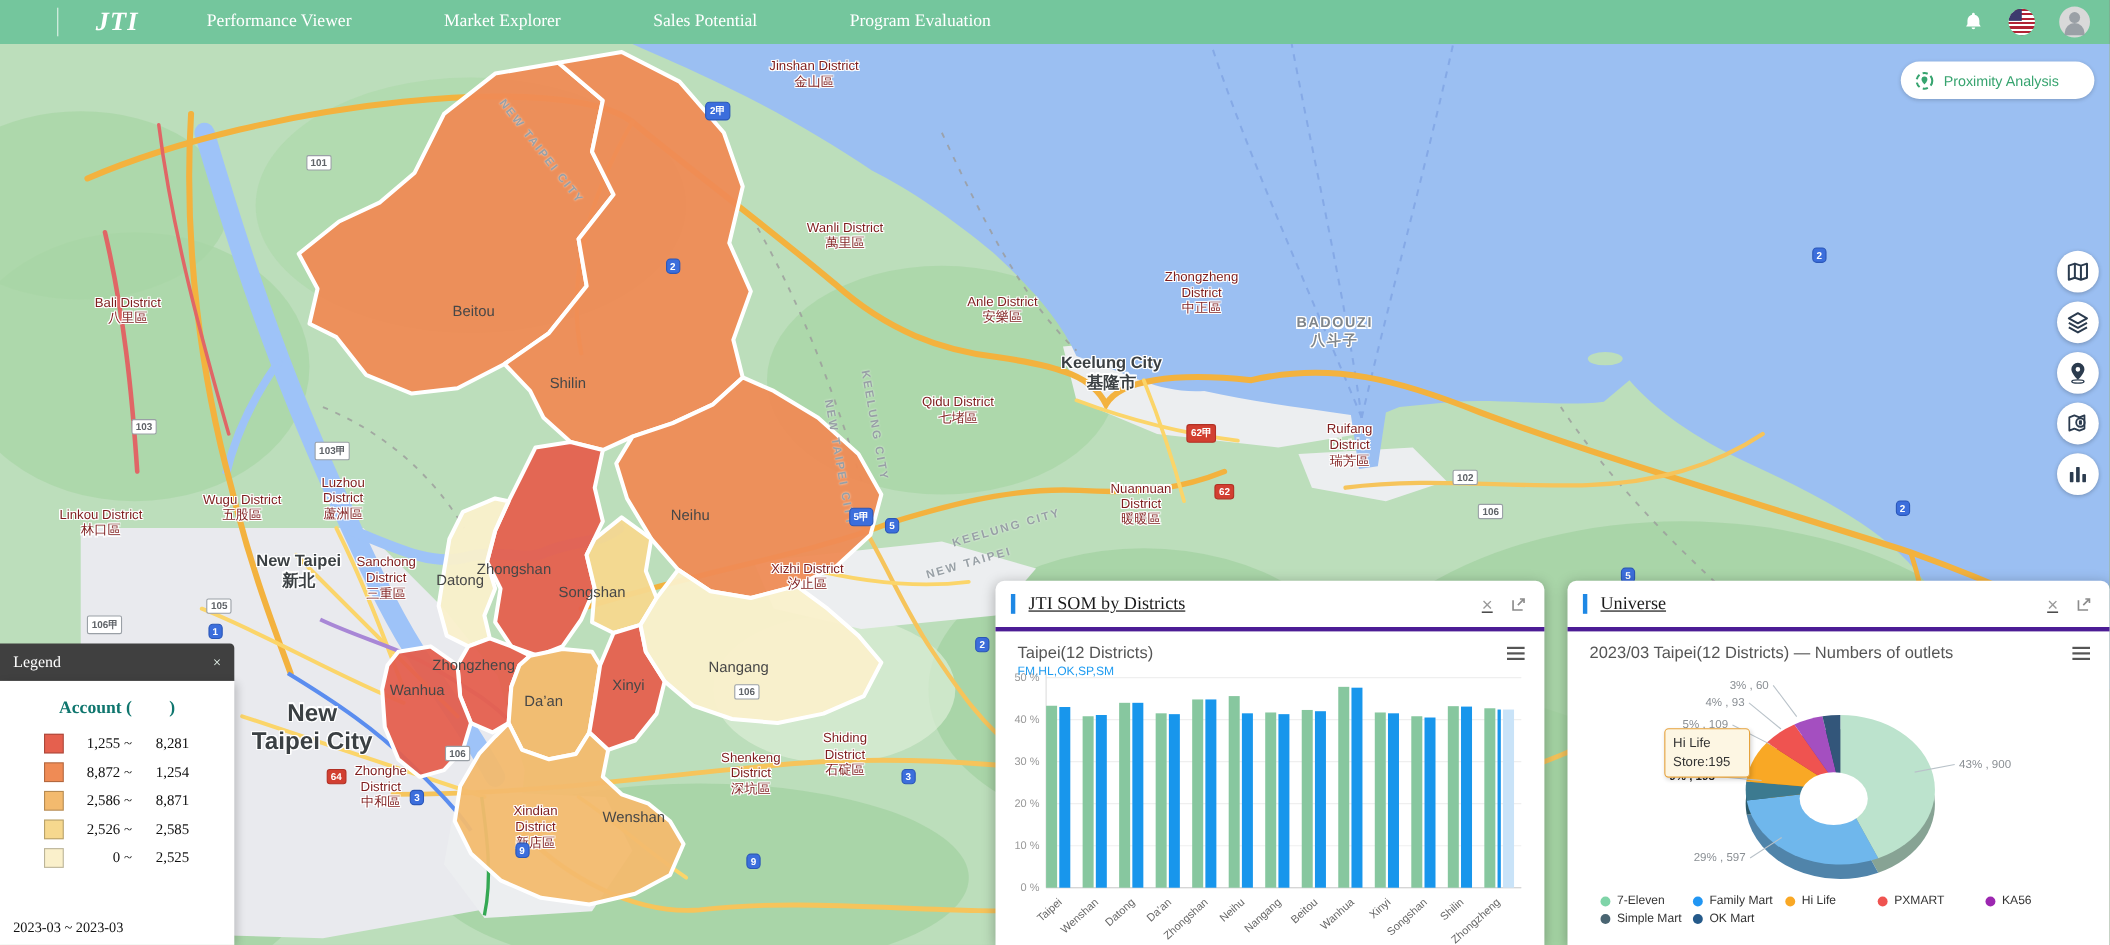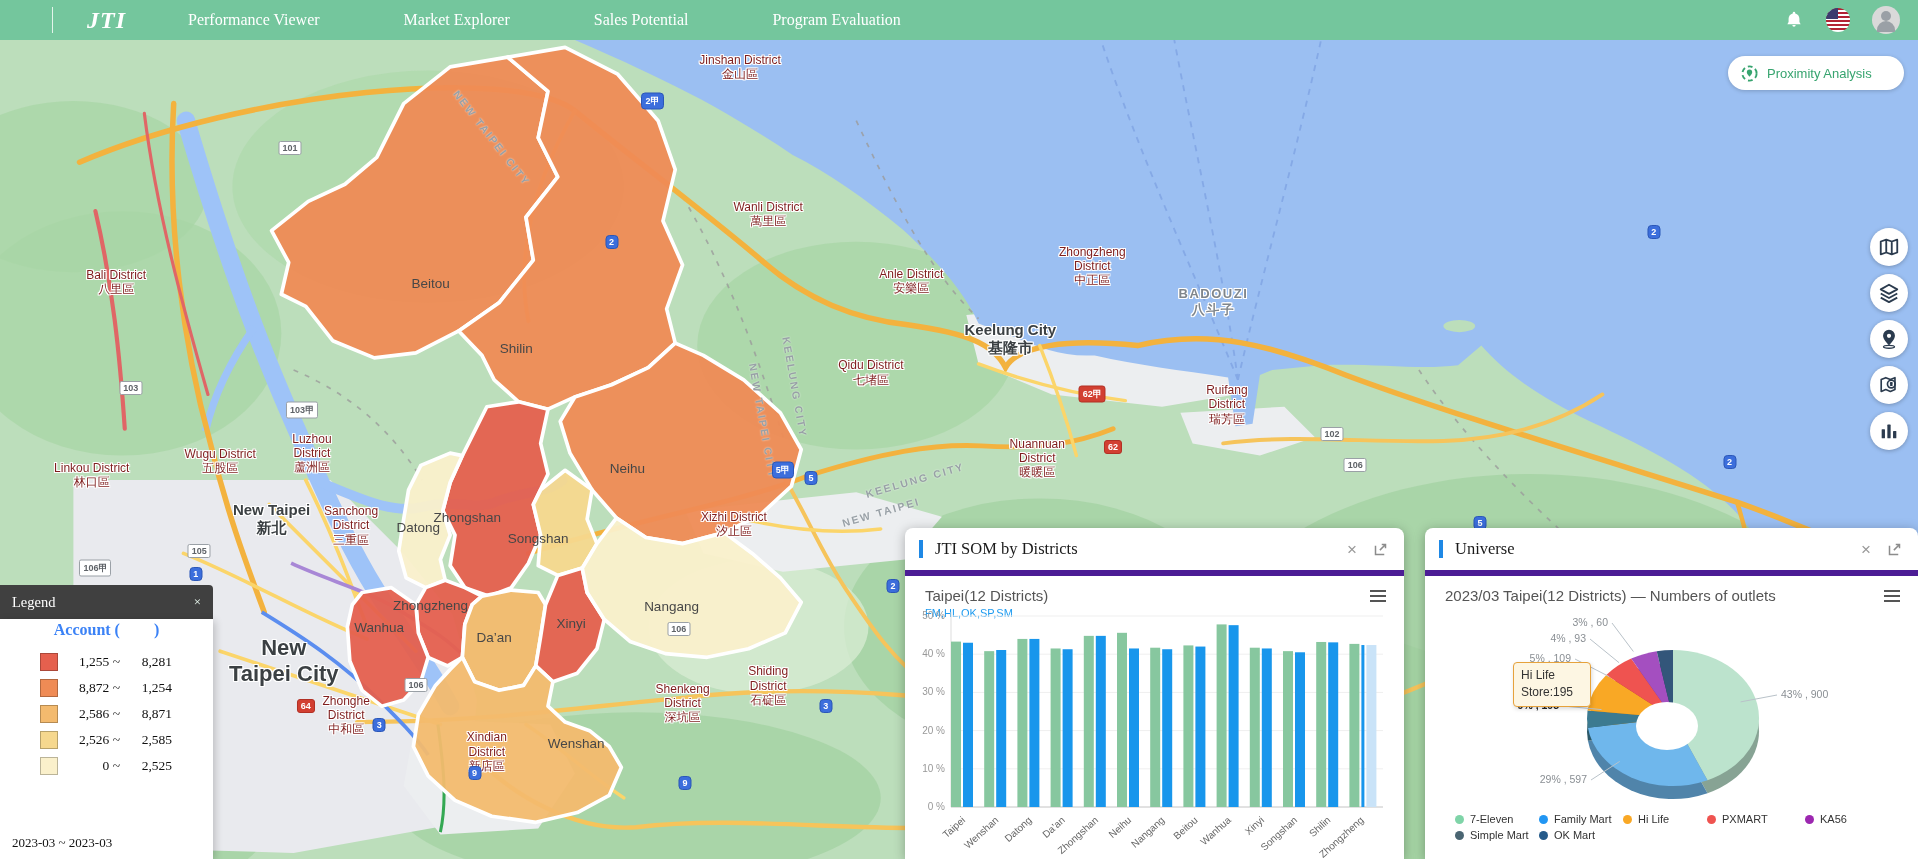--- a/index.html
+++ b/index.html
@@ -34,31 +34,31 @@
   .proximity{position:absolute;left:1728px;top:56px;width:176px;height:34px;background:#fff;border:none;border-radius:17px;display:flex;align-items:center;gap:8px;padding:0 0 0 12px;box-shadow:0 1px 4px rgba(0,0,0,.2);cursor:pointer;z-index:40;}
   .proximity span{color:#37A46F;font-size:13px;font-family:"Liberation Sans",sans-serif;}
   
   .tools{position:absolute;left:1870px;top:228px;display:flex;flex-direction:column;gap:8px;z-index:40;}
   .tool{width:38px;height:38px;border-radius:50%;background:#fff;border:none;box-shadow:0 1px 4px rgba(0,0,0,.25);display:flex;align-items:center;justify-content:center;cursor:pointer;color:#2B3B4E;}
   
   .legend{position:absolute;left:0;top:585px;width:213px;height:274px;z-index:45;font-family:"Liberation Serif",serif;}
   .legend-head{height:34px;background:#404040;border-radius:0 4px 0 0;display:flex;align-items:center;color:#fff;font-size:14.5px;padding:0 12px;}
   .legend-close{margin-left:auto;cursor:pointer;font-size:13px;color:#EFFFF5;}
   .legend-body{background:#fff;height:240px;position:relative;box-shadow:2px 2px 8px rgba(0,0,0,.2);}
-  .legend-title{text-align:center;font-weight:700;font-size:16px;color:#3b82f6;padding-top:2px;}
+  .legend-title{text-align:center;font-weight:700;font-size:16px;color:#0f766e;padding-top:16px;}
   .legend-title .gap{display:inline-block;width:34px;}
   .legend-rows{margin-top:10px;}
   .legend-row{display:flex;align-items:center;height:26px;padding-left:40px;}
   .swatch{width:16px;height:16px;border:1px solid rgba(0,0,0,.25);}
   .legend-from{width:62px;text-align:right;font-size:13.5px;color:#111;}
   .legend-to{width:52px;text-align:right;font-size:13.5px;color:#111;}
   .legend-period{position:absolute;left:12px;bottom:8px;font-size:13px;color:#111;}
   
   .panel{position:absolute;background:#fff;border-radius:8px 8px 0 0;box-shadow:0 2px 12px rgba(0,0,0,.28);z-index:46;}
-  .panel-head{height:42px;display:flex;align-items:center;border-bottom:6px solid #4c1d95;}
+  .panel-head{height:42px;display:flex;align-items:center;border-bottom:4px solid #4c1d95;text-decoration:underline;}
   .accent{width:4px;height:18px;background:#1E88E5;margin-left:14px;}
   .panel-title{font-family:"Liberation Serif",serif;font-size:16.5px;color:#1A1A1A;margin-left:12px;flex:1;}
   .panel-close{font-size:17px;color:#999;cursor:pointer;margin-right:16px;line-height:1;}
   .panel-ext{cursor:pointer;margin-right:16px;display:flex;color:#8C8C8C;}
   .panel-sub{padding:11px 20px 0;position:relative;}
   .panel-sub .sub-title{font-size:15px;color:#555;}
   .panel-sub .sub-filters{font-size:11px;color:#1E9BF0;margin-top:3px;}
   .hamburger{position:absolute;right:18px;top:14px;width:16px;cursor:pointer;}
   .hamburger i{display:block;height:2px;background:#555;margin-bottom:3px;}
   .som{left:905px;top:528px;width:499px;height:331px;}

